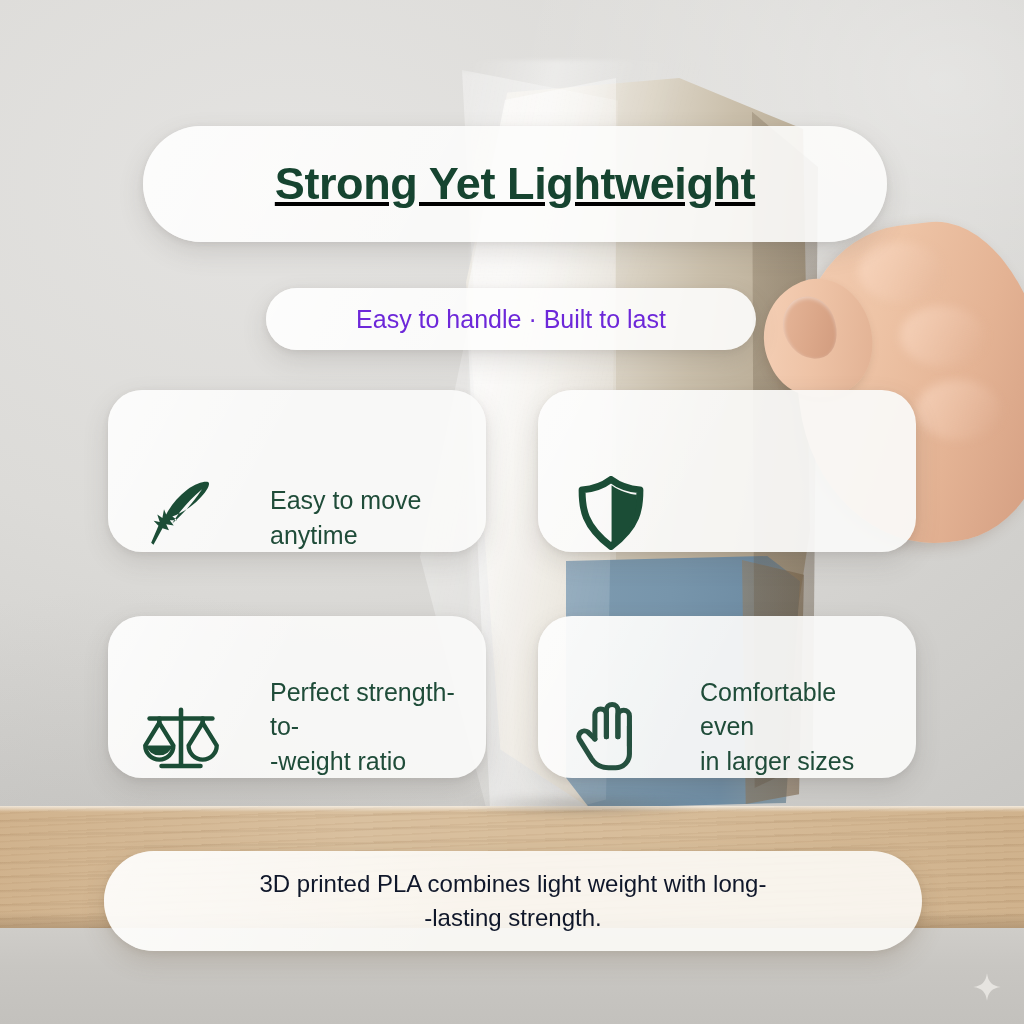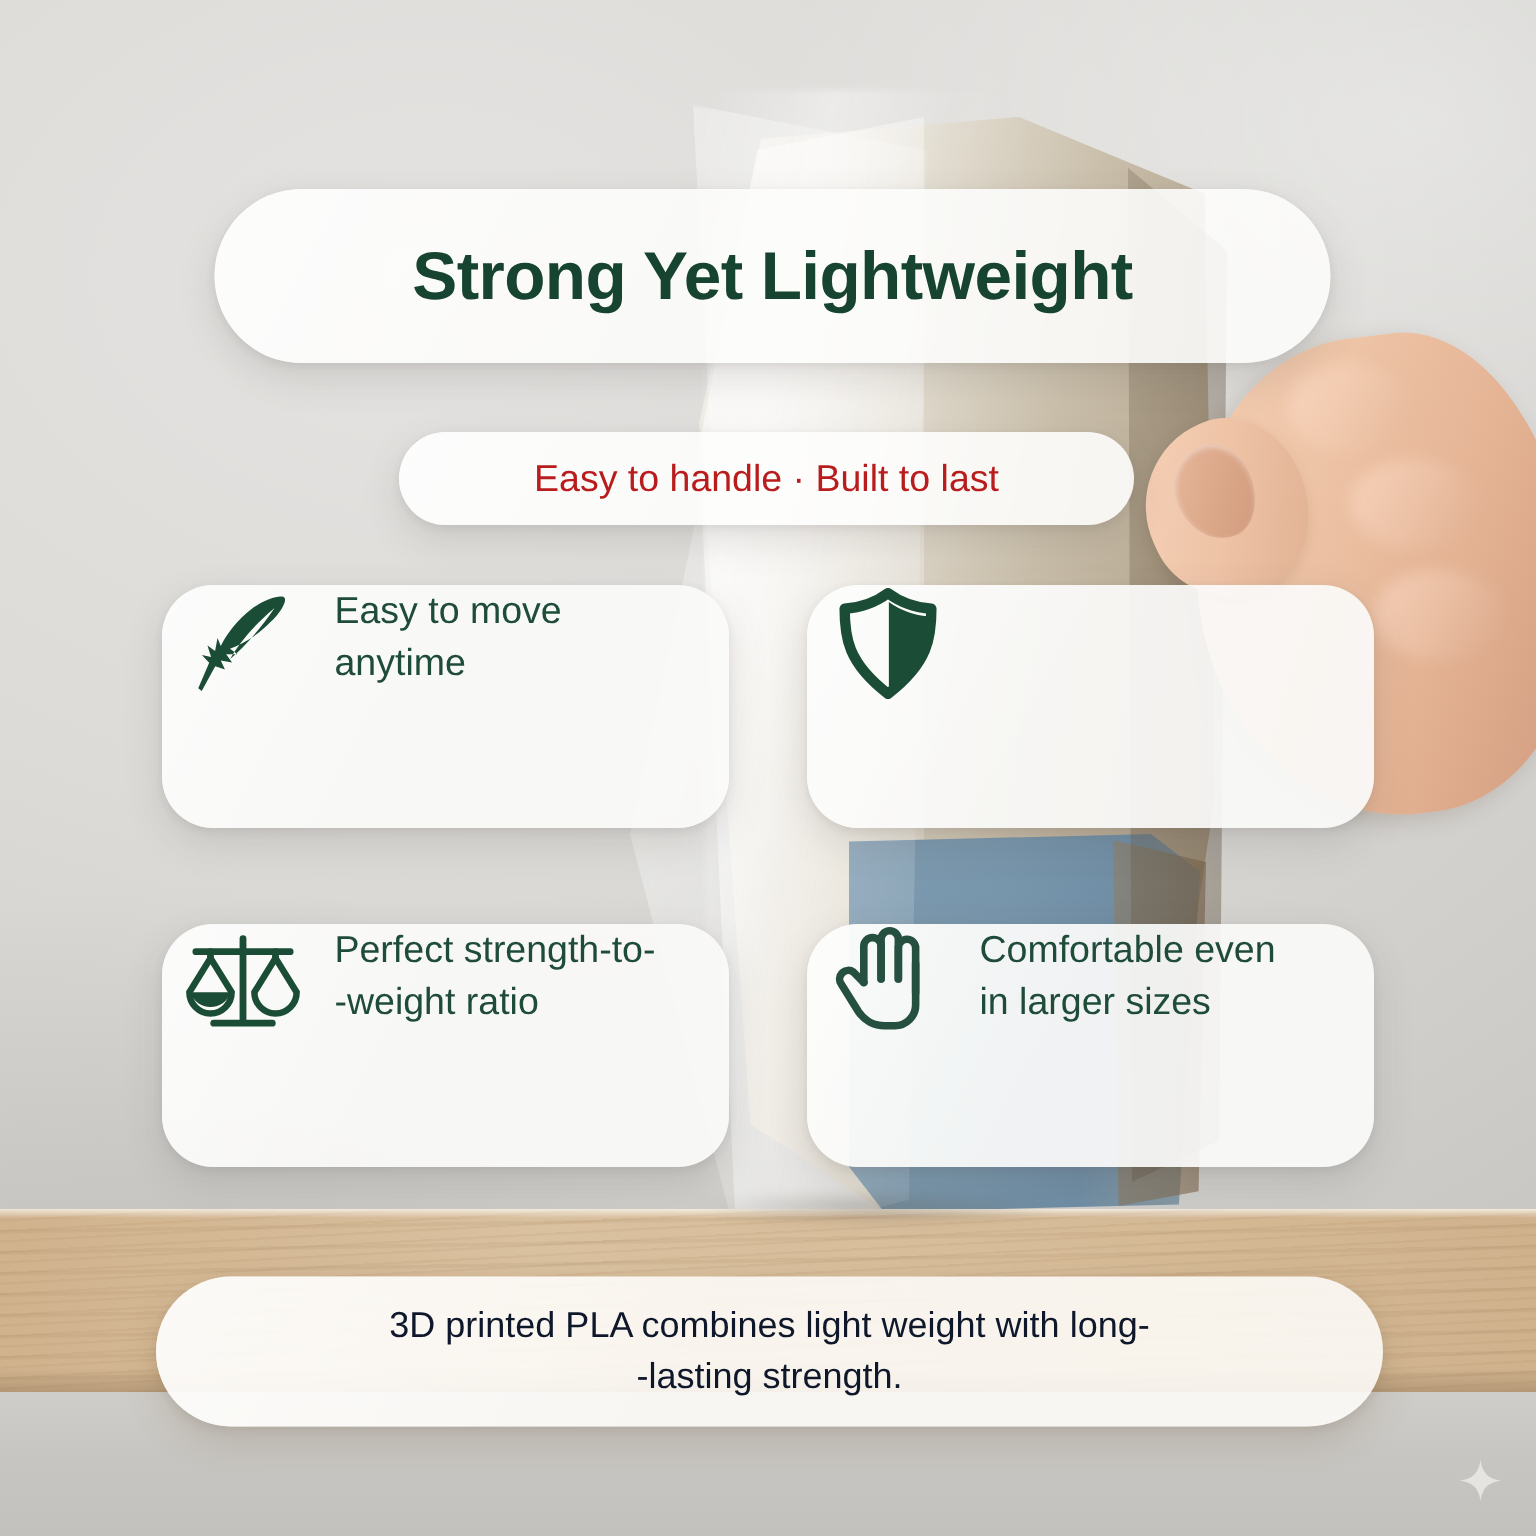--- a/index.html
+++ b/index.html
@@ -267,20 +267,21 @@
   #title-pill {
     left: 143px;
     top: 126px;
     width: 744px;
     height: 116px;
     border-radius: 58px;
     display: flex;
     align-items: center;
     justify-content: center;
     background: rgba(252,252,251,.90);
+    text-decoration: underline;
   }
   #title-text {
     position: relative;
     z-index: 2;
     font-size: 45px;
     font-weight: 700;
     letter-spacing: -0.4px;
     color: #164430;
     text-align: center;
     white-space: nowrap;
@@ -296,34 +297,35 @@
     display: flex;
     align-items: center;
     justify-content: center;
     background: rgba(253,253,252,.90);
   }
   #subtitle-text {
     position: relative;
     z-index: 2;
     font-size: 25px;
     font-weight: 400;
-    color: #b91c1c;
+    color: #6d28d9;
     white-space: nowrap;
   }
 
   
   .feature-card {
     width: 378px;
     height: 162px;
     border-radius: 34px;
     display: flex;
-    align-items: flex-start;
-    padding: 0 26px 0 15px;
+    align-items: flex-end;
+    padding: 0 26px 0 34px;
     box-sizing: border-box;
     background: rgba(250,250,249,.93);
+    gap: 28px;
   }
   #card-move    { left: 108px; top: 390px; }
   #card-durable { left: 538px; top: 390px; }
   #card-ratio   { left: 108px; top: 616px; }
   #card-comfort { left: 538px; top: 616px; }
 
   .feature-icon {
     position: relative;
     z-index: 2;
     flex: 0 0 auto;

